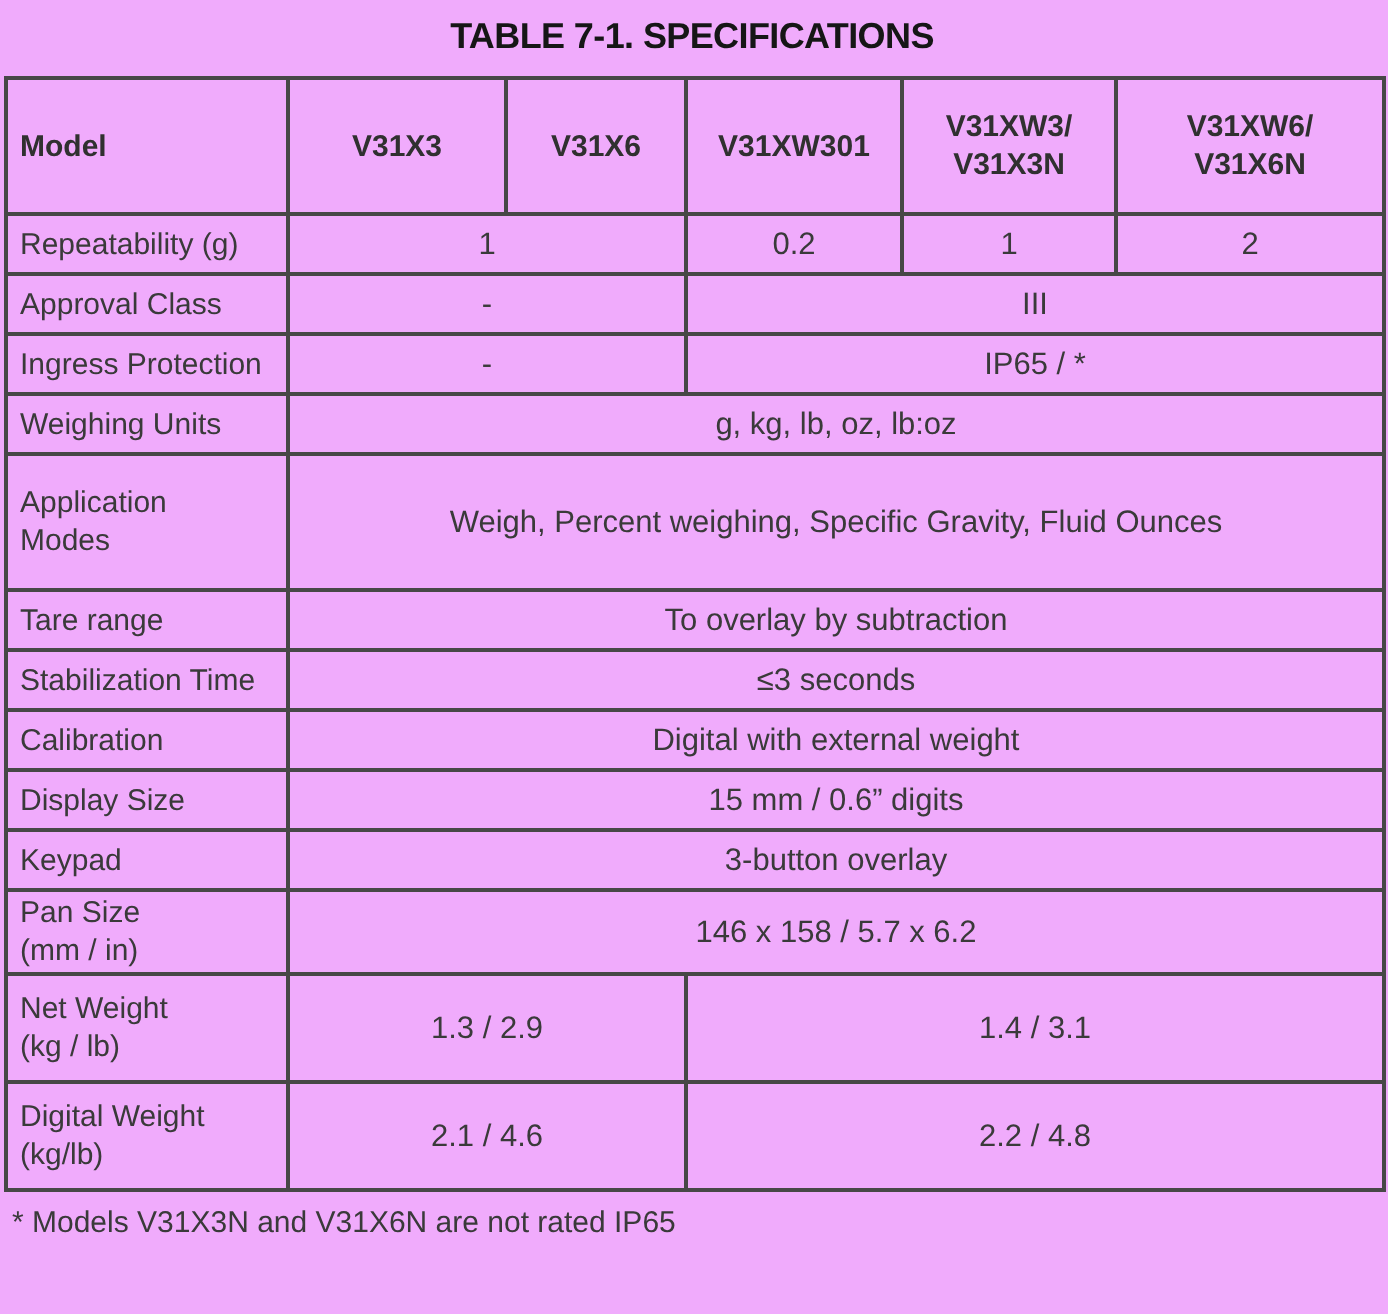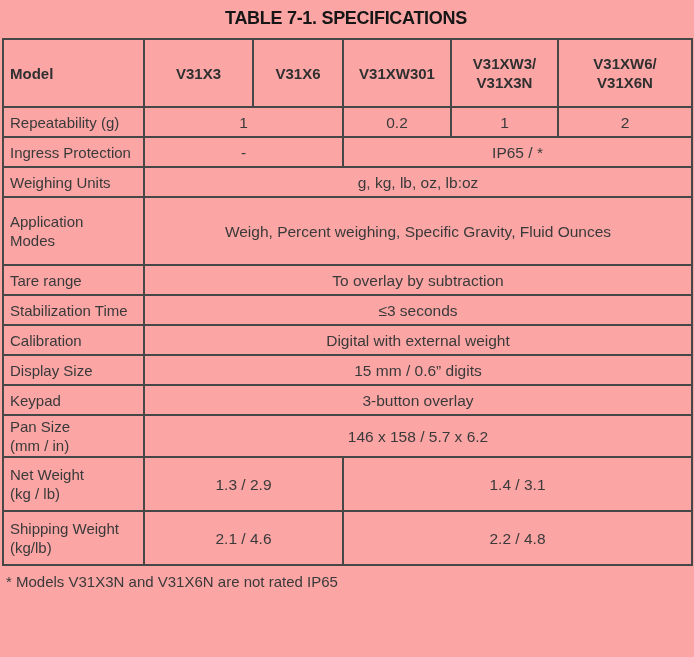--- a/index.html
+++ b/index.html
@@ -5,21 +5,21 @@
   html, body {
     margin: 0;
     padding: 0;
     background: #ffffff;
     font-family: "Liberation Sans", "DejaVu Sans", sans-serif;
     color: #3a3a3a;
   }
   .page {
     width: 694px;
     height: 657px;
-    background: #fca5a5;
+    background: #f0abfc;
     box-sizing: border-box;
     padding: 8px 3px 0 2px;
   }
   .doc-title {
     width: 688px;
     text-align: center;
     font-weight: bold;
     font-size: 18px;
     letter-spacing: -0.3px;
     color: #161616;
@@ -101,20 +101,25 @@
 
     <tr class="h-std">
       <td class="lbl">Repeatability (g)</td>
       <td class="val" colspan="2">1</td>
       <td class="val">0.2</td>
       <td class="val">1</td>
       <td class="val">2</td>
     </tr>
 
 
+    <tr class="h-std">
+      <td class="lbl">Approval Class</td>
+      <td class="val" colspan="2">-</td>
+      <td class="val" colspan="3">III</td>
+    </tr>
 
     <tr class="h-std">
       <td class="lbl">Ingress Protection</td>
       <td class="val" colspan="2">-</td>
       <td class="val" colspan="3">IP65 / *</td>
     </tr>
 
     <tr class="h-std">
       <td class="lbl">Weighing Units</td>
       <td class="val" colspan="5">g, kg, lb, oz, lb:oz</td>
@@ -159,21 +164,21 @@
     </tr>
 
     <tr class="h-weight">
       <td class="lbl">Net Weight
 (kg / lb)</td>
       <td class="val" colspan="2">1.3 / 2.9</td>
       <td class="val" colspan="3">1.4 / 3.1</td>
     </tr>
 
     <tr class="h-weight">
-      <td class="lbl">Shipping Weight
+      <td class="lbl">Digital Weight
 (kg/lb)</td>
       <td class="val" colspan="2">2.1 / 4.6</td>
       <td class="val" colspan="3">2.2 / 4.8</td>
     </tr>
   </tbody>
     </table>
 
   <div class="footnote">* Models V31X3N and V31X6N are not rated IP65</div>
 
 </div>

